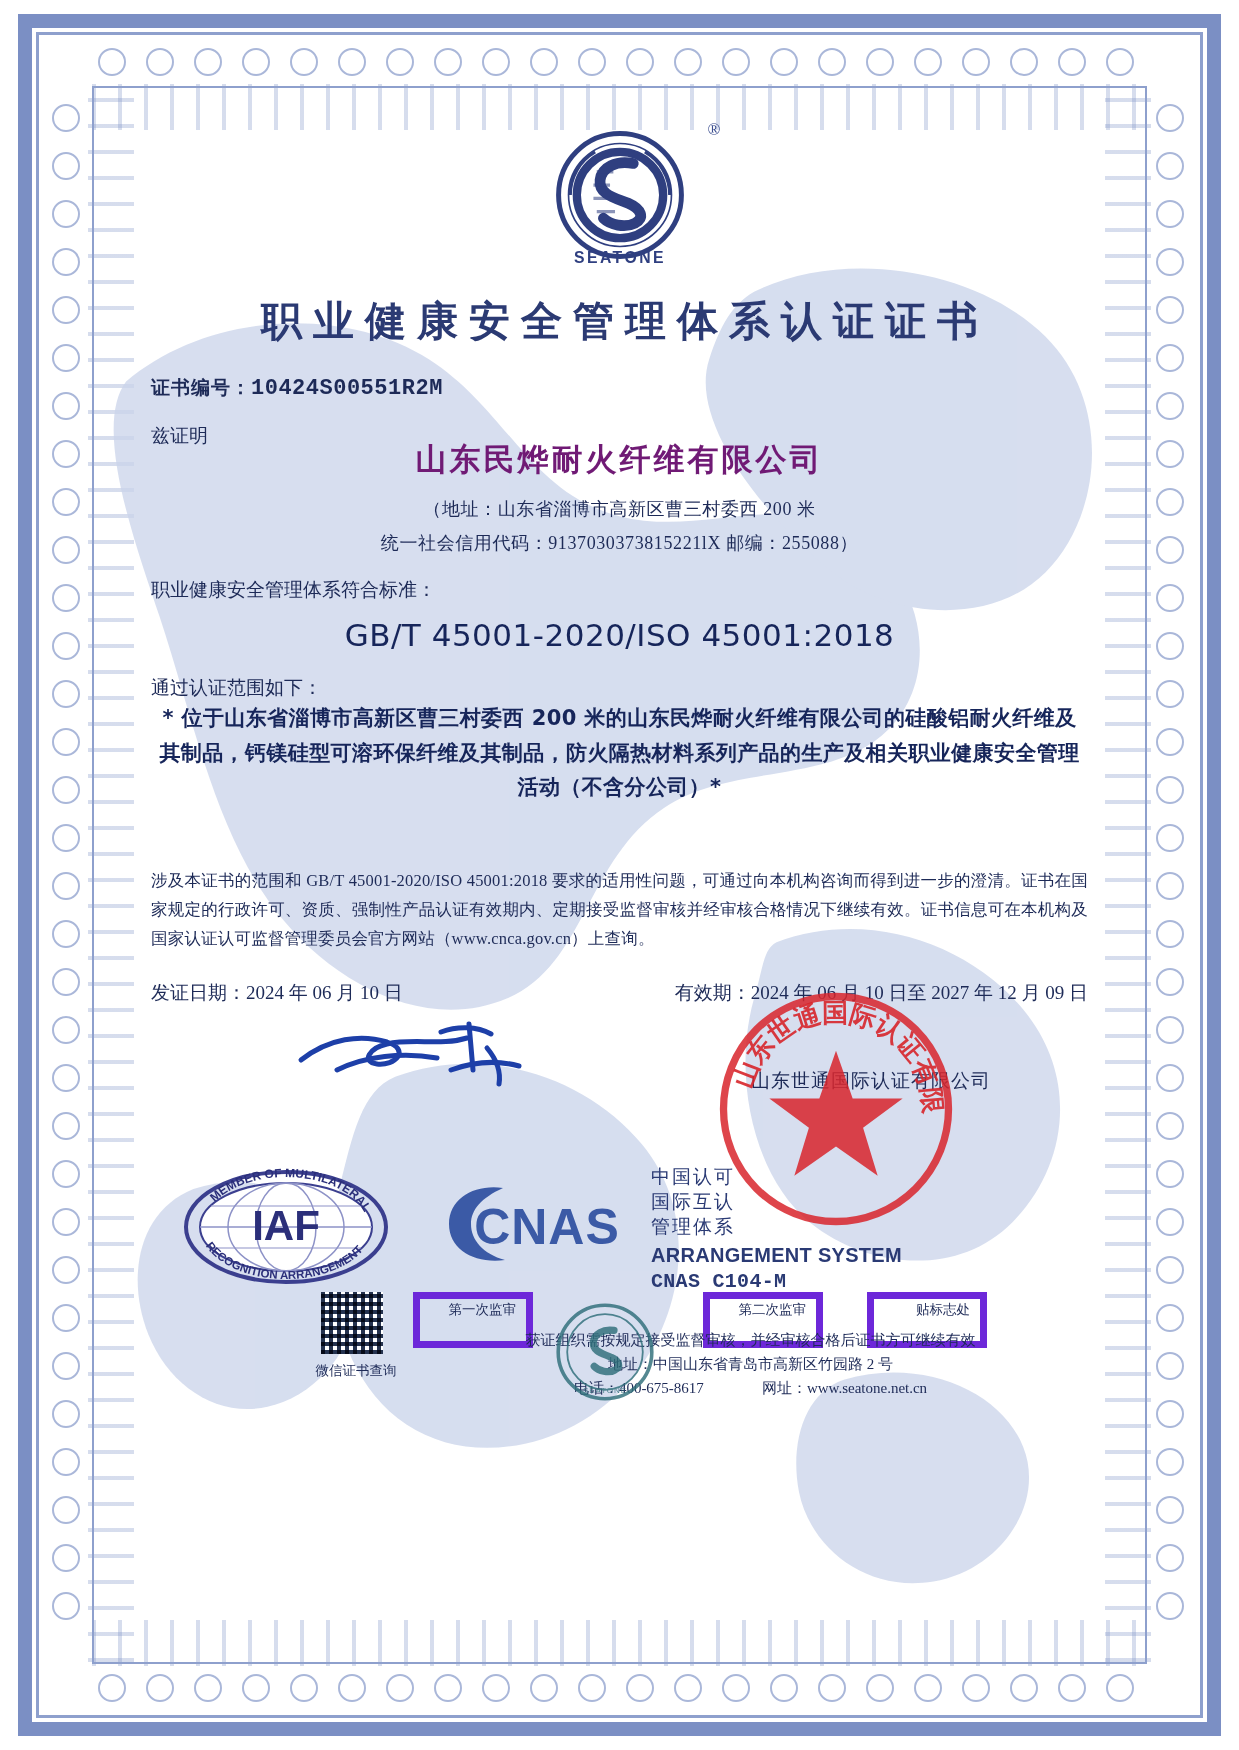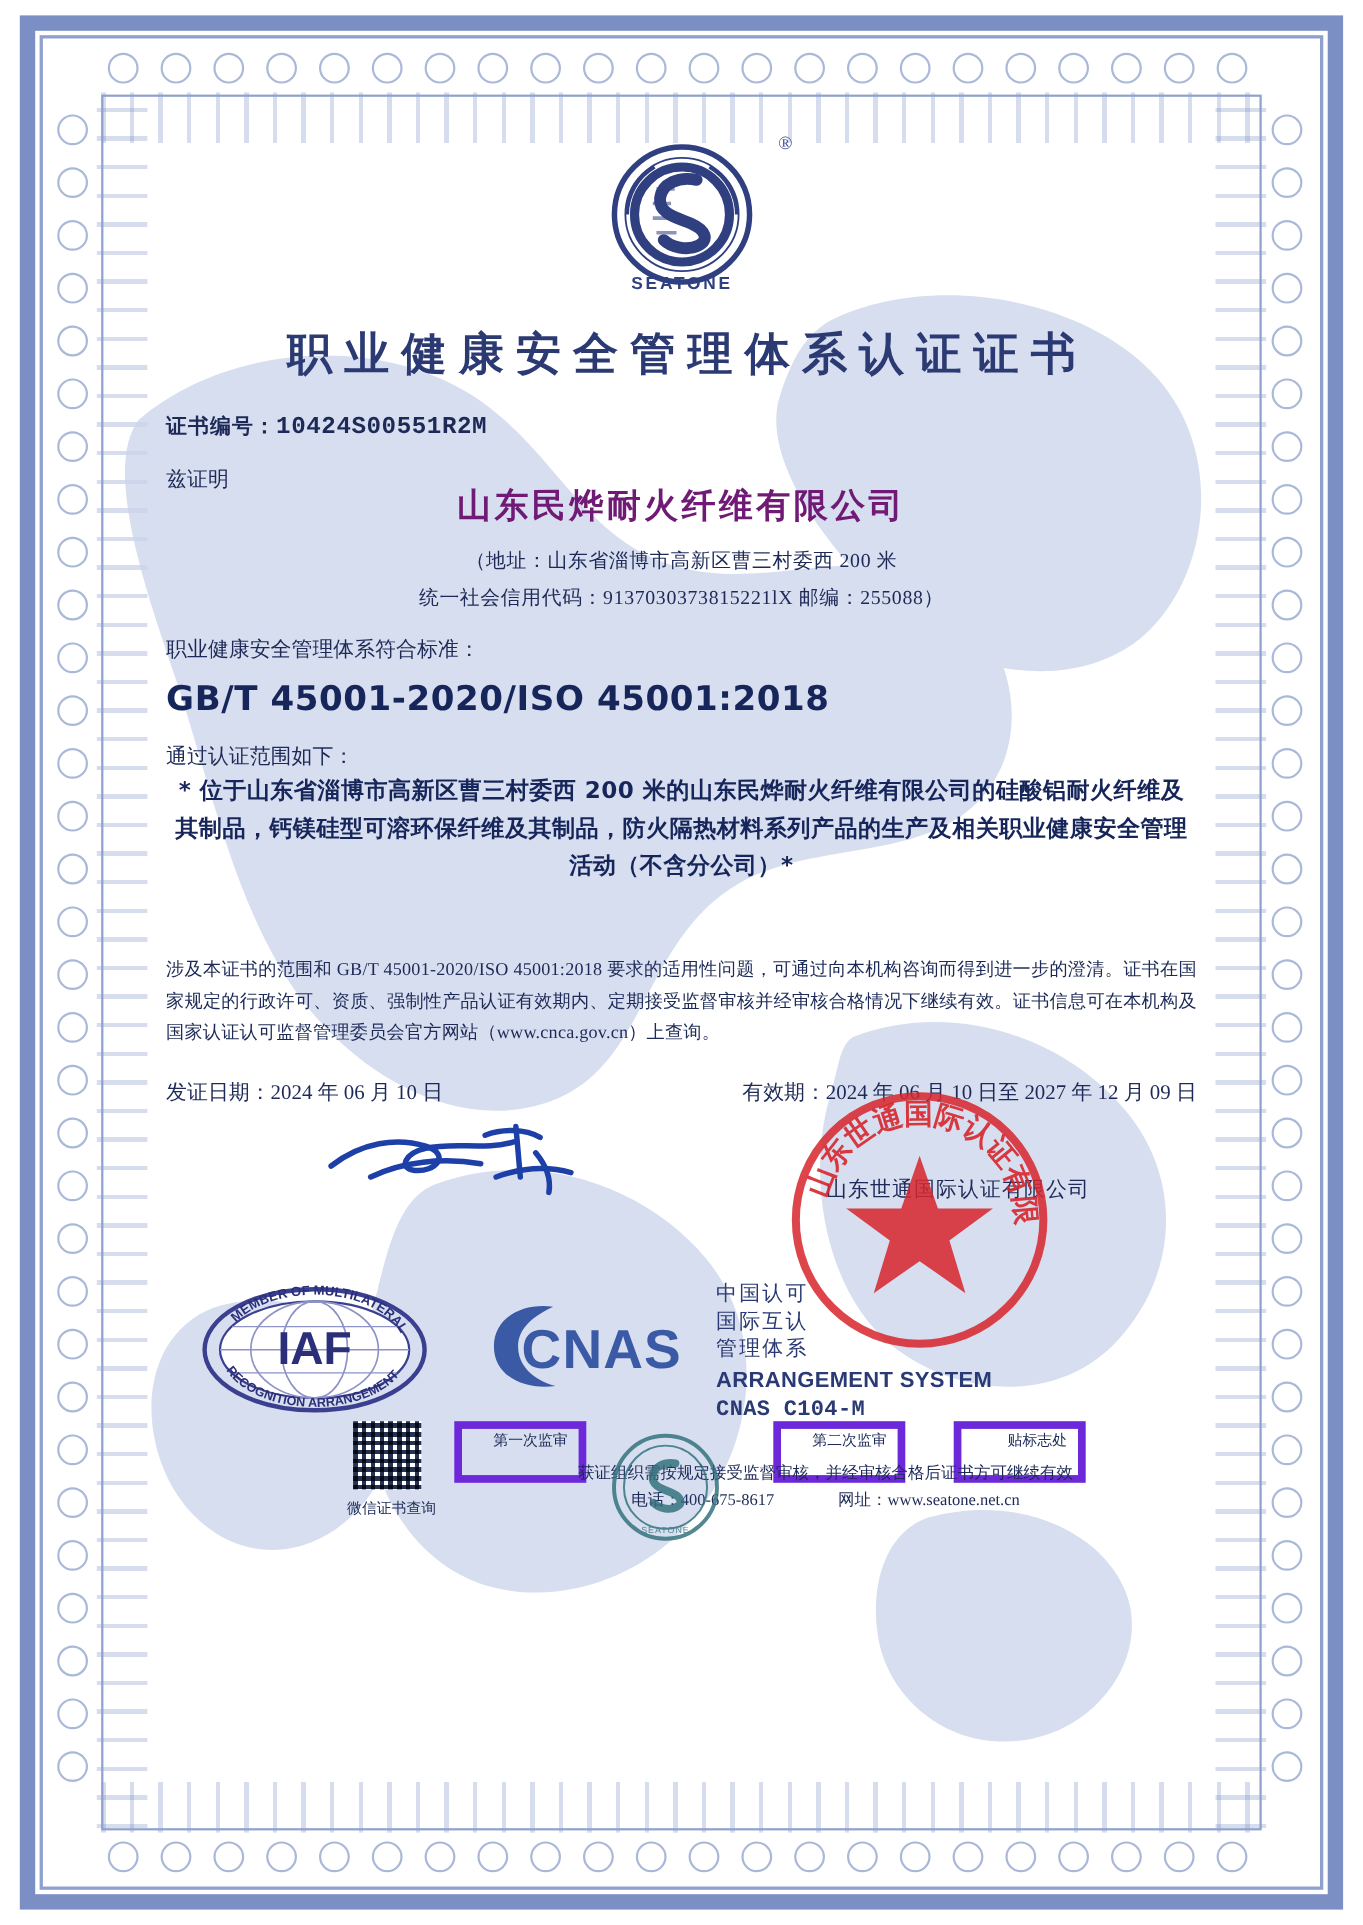--- a/index.html
+++ b/index.html
@@ -128,23 +128,24 @@
     letter-spacing: .6px;
   }
   .addr-line.second { margin-top: 10px; }
   .conform {
     margin-top: 22px;
     font-size: 19px;
     color: #1d2a57;
     font-family: "Liberation Serif", serif;
   }
   .standard {
+    text-align: center;
     font-family: "DejaVu Sans", sans-serif;
     font-size: 31px;
-    font-weight: 700;
+    font-weight: 400;
     color: #16255a;
     margin-top: 14px;
     letter-spacing: .5px;
   }
   .scope-label {
     margin-top: 22px;
     font-size: 19px;
     color: #1d2a57;
     font-family: "Liberation Serif", serif;
   }
@@ -557,20 +558,21 @@
       <div class="audit-row">
         <div class="audit-cell">第一次监审</div>
         <div class="audit-spacer"></div>
         <div class="audit-cell">第二次监审</div>
         <div class="audit-spacer2"></div>
         <div class="audit-cell">贴标志处</div>
       </div>
 
       <div class="contact">
         <div>获证组织需按规定接受监督审核，并经审核合格后证书方可继续有效</div>
+        <div>地址：中国山东省青岛市高新区竹园路 2 号</div>
         <div class="wline">
           <span>电话：400-675-8617</span>
           <span>网址：www.seatone.net.cn</span>
         </div>
       </div>
 
       <svg class="emblem" viewBox="0 0 120 120">
         <circle cx="60" cy="60" r="52" fill="none" stroke="#2f6f7a" stroke-width="4"></circle>
         <circle cx="60" cy="60" r="42" fill="none" stroke="#2f6f7a" stroke-width="2"></circle>
         <path d="M70 36 C58 34 48 40 47 49 C46 60 59 62 67 66 C76 70 78 77 71 80 C64 84 53 81 48 76" fill="none" stroke="#2f6f7a" stroke-width="8" stroke-linecap="round"></path>

